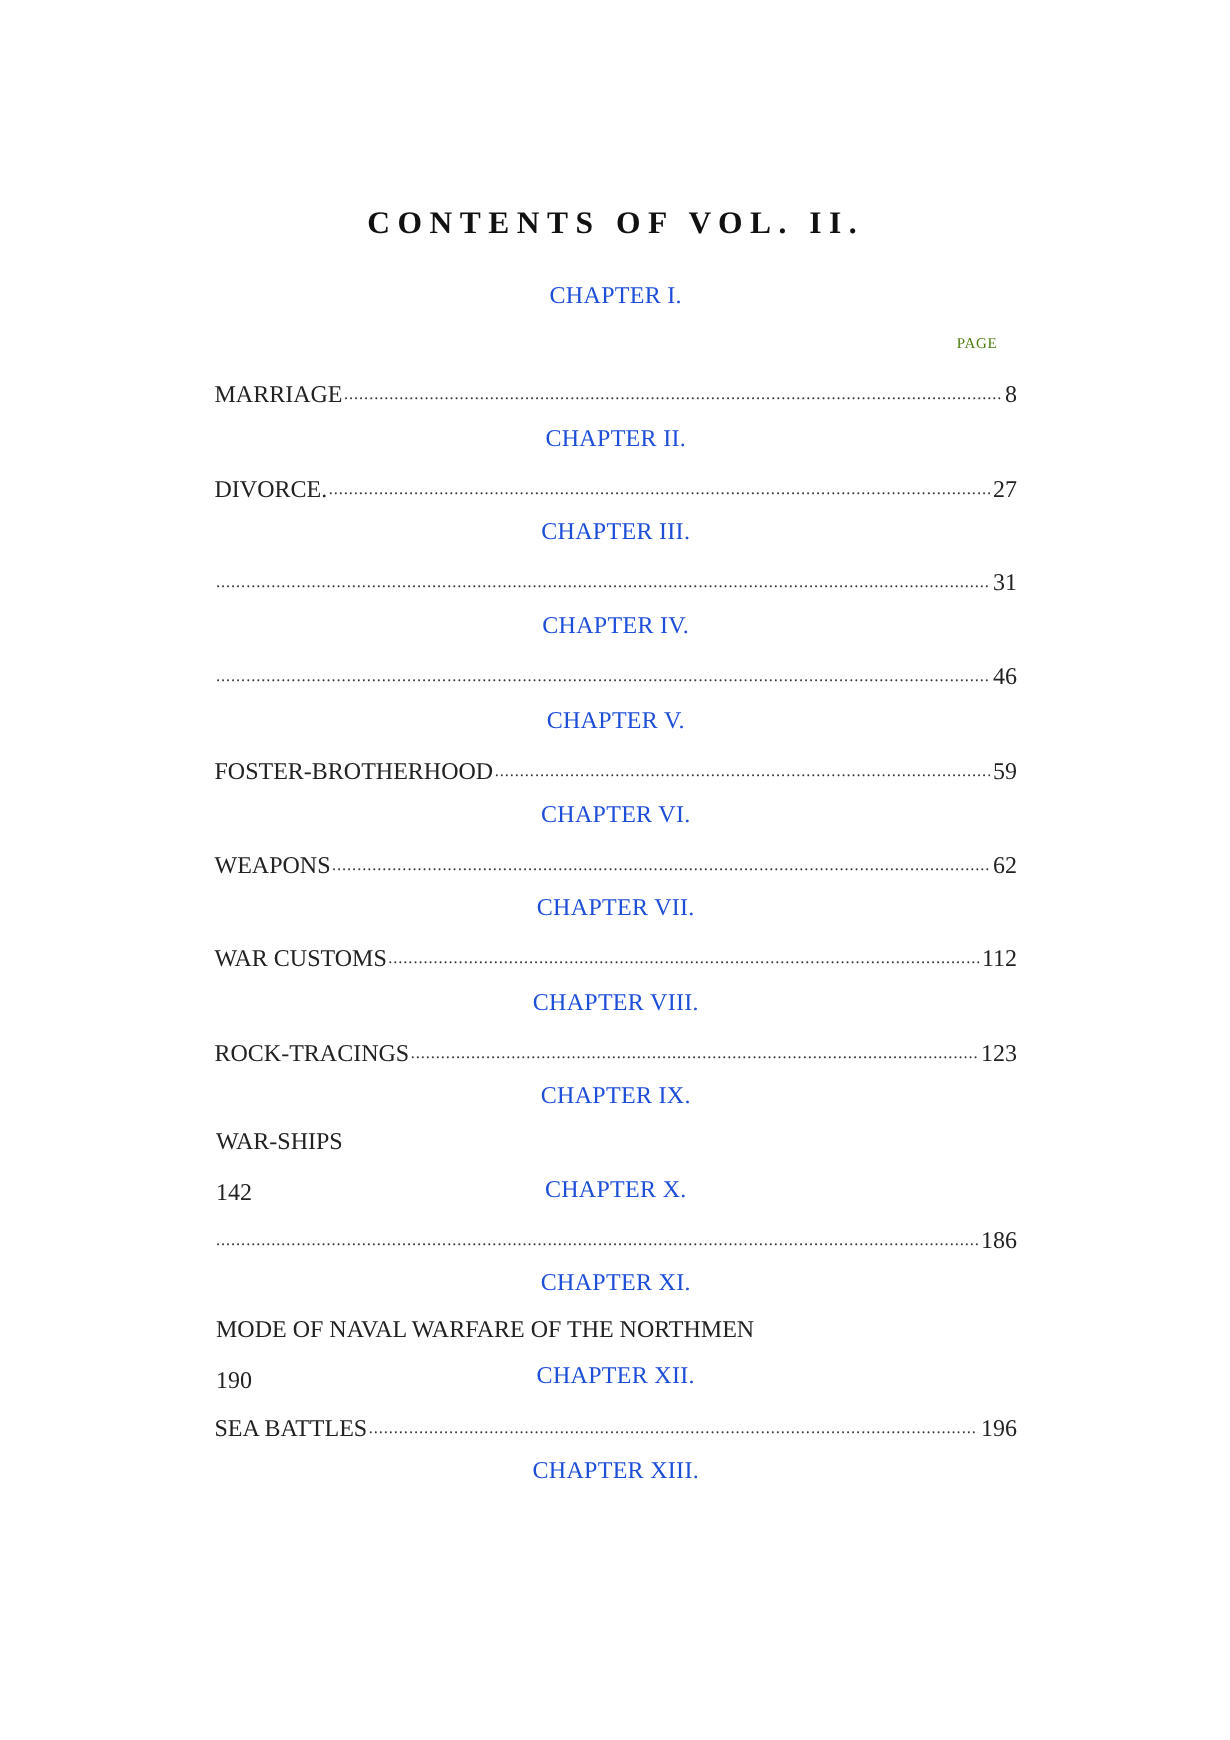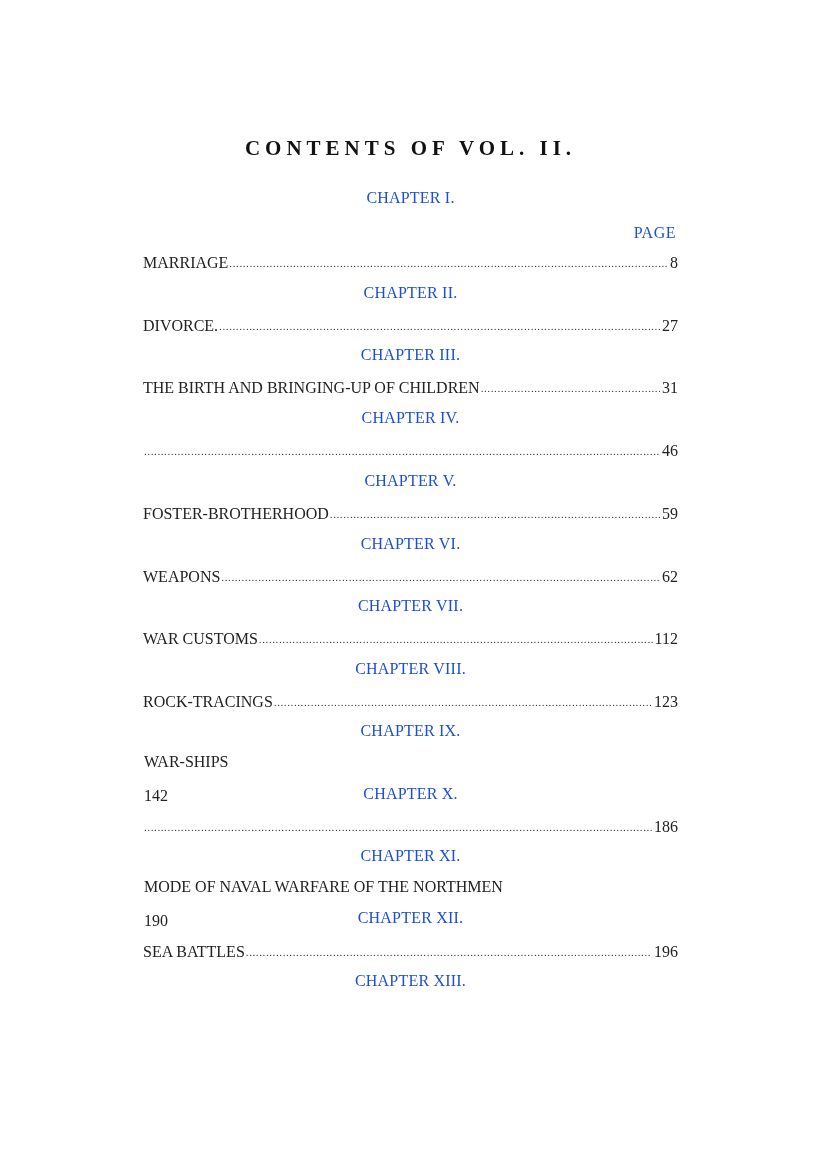--- a/index.html
+++ b/index.html
@@ -38,23 +38,23 @@
       left: 0;
       width: 535px;
       text-align: center;
       font-size: 16px;
       color: #1d4ed8;
       letter-spacing: 0.2px;
     }
     .page-label {
       position: absolute;
       top: 224px;
-      right: 2px;
-      font-size: 16px;
-      color: #1d4ed8;
+      right: 13px;
+      font-size: 10px;
+      color: #4d7c0f;
       letter-spacing: 0.5px;
     }
     .entry {
       position: absolute;
       left: 0;
       width: 535px;
       display: flex;
       align-items: baseline;
       font-size: 16px;
       color: #222;
@@ -102,21 +102,20 @@
 
   <div class="chapter-heading" style="top:284px;">CHAPTER II.</div>
   <div class="entry" style="top:315px;">
     <span class="entry-title">DIVORCE.</span>
     <span class="leader"></span>
     <span class="page-num">27</span>
   </div>
 
   <div class="chapter-heading" style="top:346px;">CHAPTER III.</div>
   <div class="entry" style="top:377px;">
-    <span class="entry-title">THE BIRTH AND BRINGING-UP OF CHILDREN</span>
     <span class="leader"></span>
     <span class="page-num">31</span>
   </div>
 
   <div class="chapter-heading" style="top:409px;">CHAPTER IV.</div>
   <div class="entry" style="top:440px;">
     <span class="leader"></span>
     <span class="page-num">46</span>
   </div>
 

